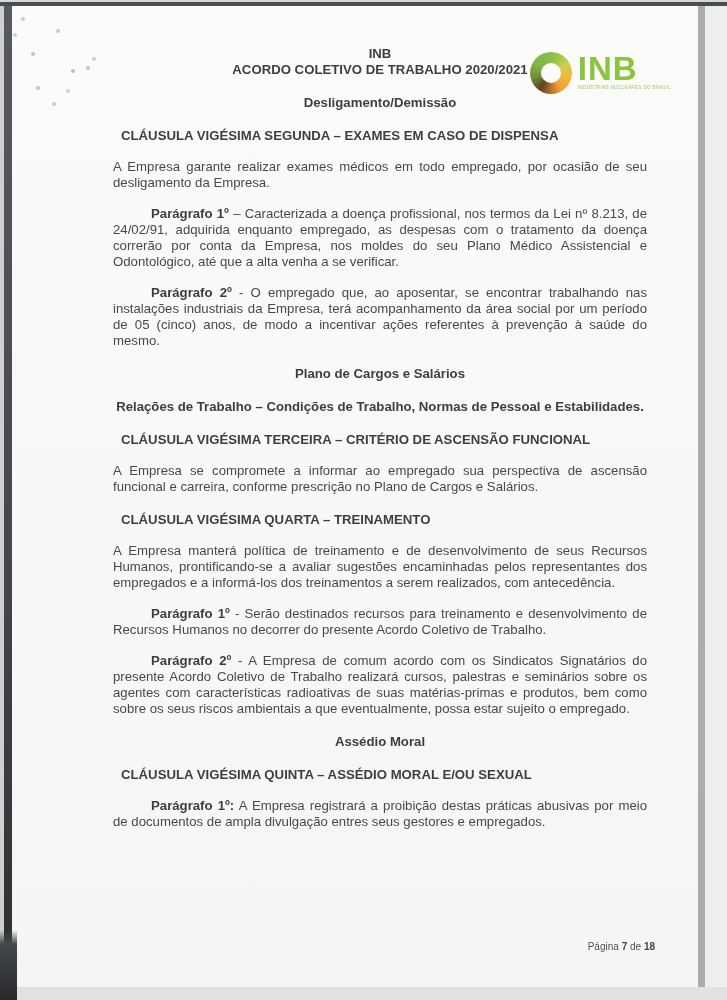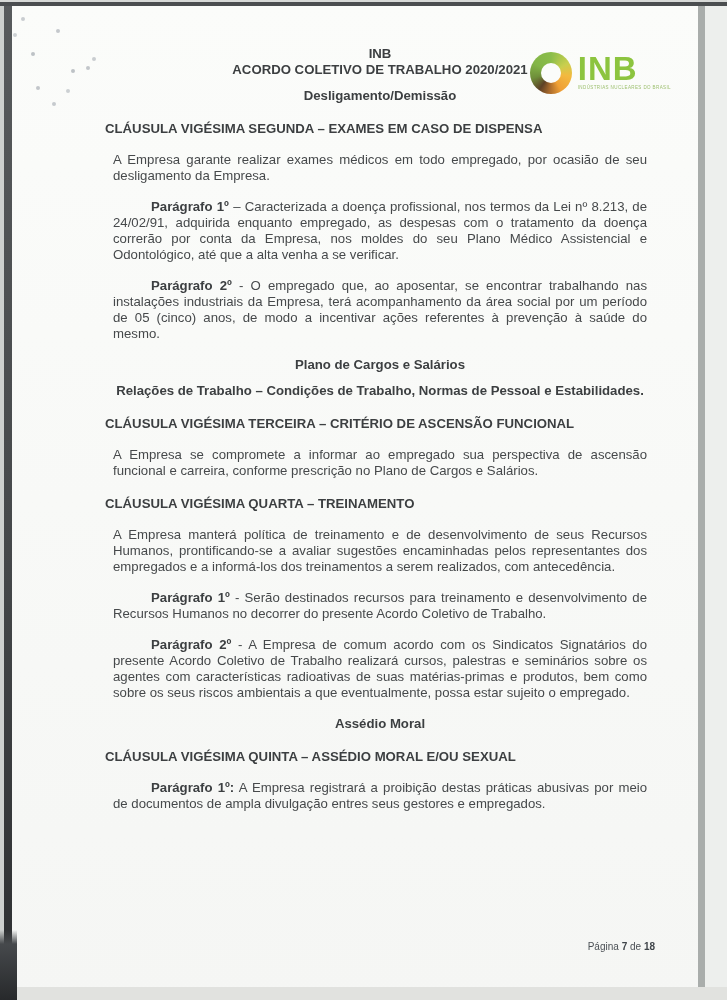--- a/index.html
+++ b/index.html
@@ -33,22 +33,22 @@
       14px 34px 0 1px #cdd1d4;
   }
 
   
   .doc {
     position:absolute; left:105px; right:72px; top:0;
     padding-top:46px;
     font-size:13.2px; line-height:16px; color:#46494b;
   }
   .header-company, .header-title { text-align:center; font-weight:bold; color:#3c3f41; }
-  .block.center-heading { text-align:center; font-weight:bold; color:#3c3f41; margin:10px 0; }
-  .block.clause-heading { font-weight:bold; color:#3c3f41; margin:17px 0 15px; }
+  .block.center-heading { text-align:center; font-weight:bold; color:#3c3f41; margin:17px 0; }
+  .block.clause-heading { font-weight:bold; color:#3c3f41; margin:17px 16px 15px; }
   p.paragraph { margin:15px 8px; text-align:justify; }
   p.paragraph strong { color:#3c3f41;padding-left:38px; }
 
   
   .logo { position:absolute; top:52px; right:56px; display:flex; align-items:flex-start; gap:6px; }
   .logo-mark {
     width:42px; height:42px; border-radius:50%; position:relative; flex:0 0 auto;
     background:conic-gradient(#8abd4a, #c9cf4e 60deg, #f3b93f 100deg, #ef9f35 150deg,
                #a96a2c 185deg, #5d4026 215deg, #6f8f3a 255deg, #83b547 300deg, #8abd4a 360deg);
   }

